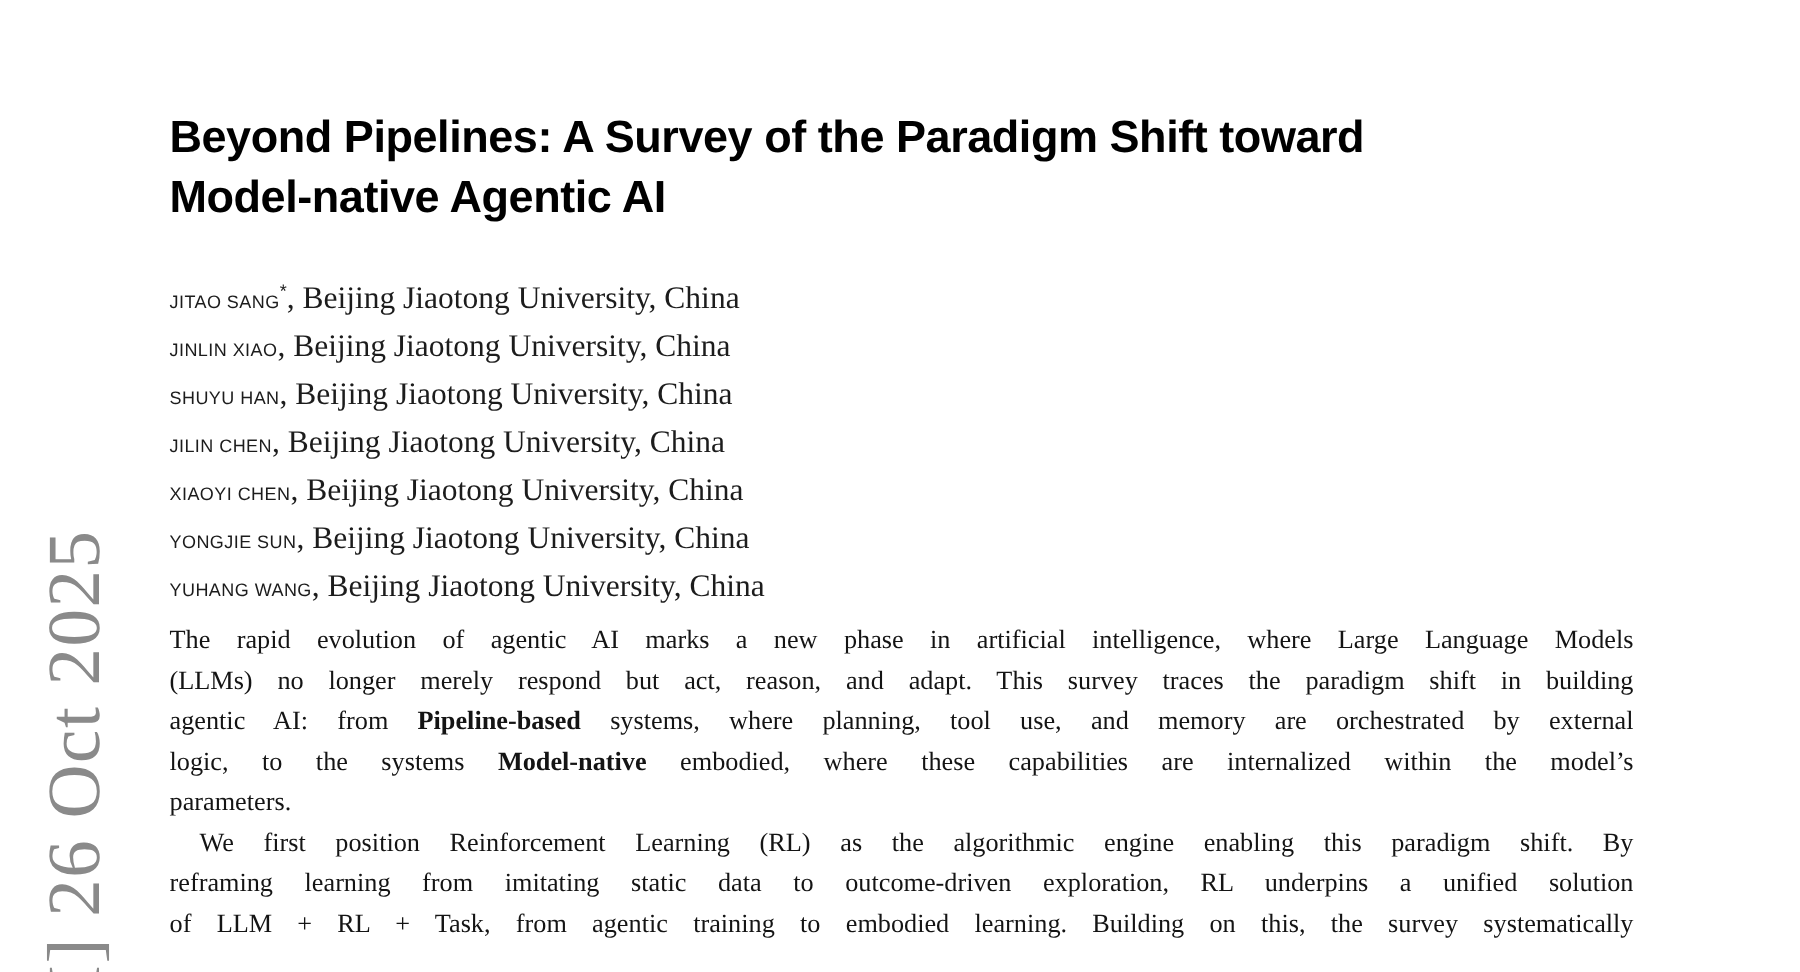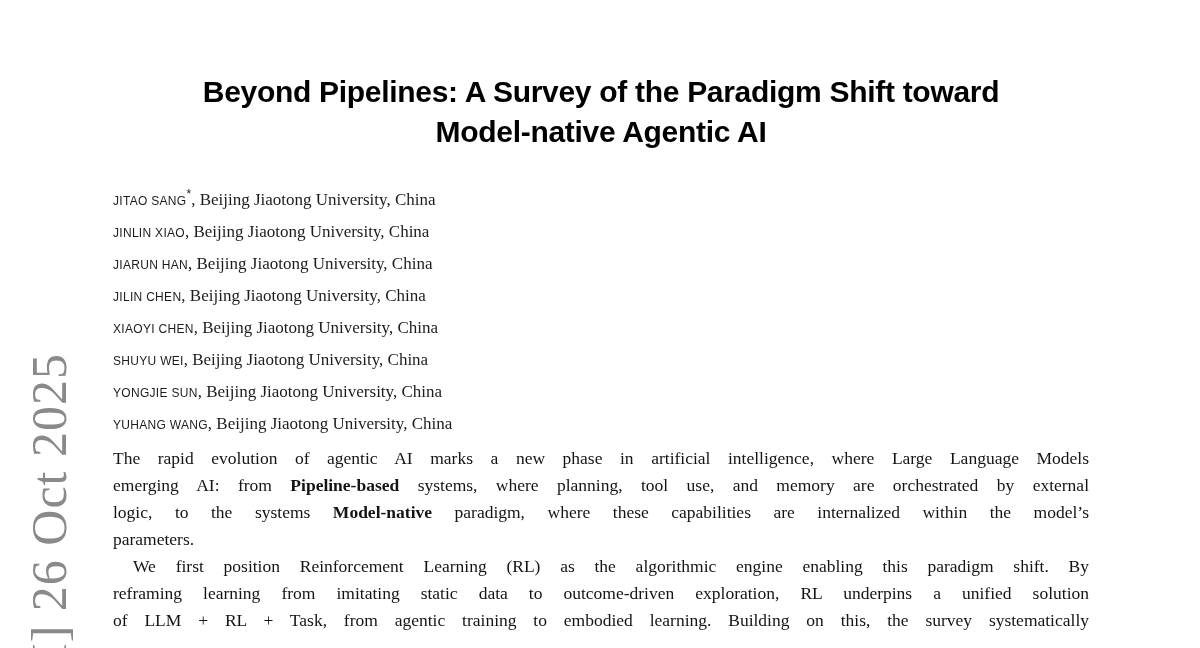--- a/index.html
+++ b/index.html
@@ -42,21 +42,21 @@
   }
   .title {
     margin: 0;
     font-family: "Liberation Sans", sans-serif;
     font-weight: bold;
     font-size: 30px;
     line-height: 40px;
     letter-spacing: -0.3px;
     color: #000000;
   }
-  .title .title-line { display: block; text-align: center; }
+  .title .title-line { display: block; }
   .authors {
     margin-top: 26px;
   }
   .author-row {
     height: 32px;
     line-height: 32px;
     white-space: nowrap;
   }
   .author-name {
     font-family: "Liberation Sans", sans-serif;
@@ -65,21 +65,21 @@
     color: #1c1c1c;
   }
   .author-mark {
     font-family: "Liberation Sans", sans-serif;
     font-size: 12px;
     vertical-align: 7px;
     color: #1c1c1c;
   }
   .author-affiliation {
     font-family: "Liberation Serif", serif;
-    font-size: 17px;
+    font-size: 21px;
     color: #1c1c1c;
   }
   .abstract {
     margin-top: 11px;
     width: 976px;
     font-size: 17.5px;
     line-height: 27px;
     color: #141414;
   }
   .abs-line {
@@ -109,43 +109,41 @@
     </h1>
 
     <div class="authors">
       <div class="author-row">
         <span class="author-name">JITAO SANG</span><sup class="author-mark">*</sup><span class="author-affiliation">, Beijing Jiaotong University, China</span>
       </div>
       <div class="author-row">
         <span class="author-name">JINLIN XIAO</span><sup class="author-mark"></sup><span class="author-affiliation">, Beijing Jiaotong University, China</span>
       </div>
       <div class="author-row">
-        <span class="author-name">JIARUN HAN</span><sup class="author-mark"></sup><span class="author-affiliation">, Beijing Jiaotong University, China</span>
+        <span class="author-name">SHUYU HAN</span><sup class="author-mark"></sup><span class="author-affiliation">, Beijing Jiaotong University, China</span>
       </div>
       <div class="author-row">
         <span class="author-name">JILIN CHEN</span><sup class="author-mark"></sup><span class="author-affiliation">, Beijing Jiaotong University, China</span>
       </div>
       <div class="author-row">
         <span class="author-name">XIAOYI CHEN</span><sup class="author-mark"></sup><span class="author-affiliation">, Beijing Jiaotong University, China</span>
-      </div>
-      <div class="author-row">
-        <span class="author-name">SHUYU WEI</span><sup class="author-mark"></sup><span class="author-affiliation">, Beijing Jiaotong University, China</span>
       </div>
       <div class="author-row">
         <span class="author-name">YONGJIE SUN</span><sup class="author-mark"></sup><span class="author-affiliation">, Beijing Jiaotong University, China</span>
       </div>
       <div class="author-row">
         <span class="author-name">YUHANG WANG</span><sup class="author-mark"></sup><span class="author-affiliation">, Beijing Jiaotong University, China</span>
       </div>
     </div>
 
     <div class="abstract">
       <div class="abs-line">The rapid evolution of agentic AI marks a new phase in artificial intelligence, where Large Language Models</div>
-      <div class="abs-line"><span>emerging AI: from </span><span class="bold">Pipeline-based</span><span> systems, where planning, tool use, and memory are orchestrated by external</span></div>
-      <div class="abs-line"><span>logic, to the systems </span><span class="bold">Model-native</span><span> paradigm, where these capabilities are internalized within the model’s</span></div>
+      <div class="abs-line">(LLMs) no longer merely respond but act, reason, and adapt. This survey traces the paradigm shift in building</div>
+      <div class="abs-line"><span>agentic AI: from </span><span class="bold">Pipeline-based</span><span> systems, where planning, tool use, and memory are orchestrated by external</span></div>
+      <div class="abs-line"><span>logic, to the systems </span><span class="bold">Model-native</span><span> embodied, where these capabilities are internalized within the model’s</span></div>
       <div class="abs-line para-end">parameters.</div>
       <div class="abs-line indent">We first position Reinforcement Learning (RL) as the algorithmic engine enabling this paradigm shift. By</div>
       <div class="abs-line">reframing learning from imitating static data to outcome-driven exploration, RL underpins a unified solution</div>
       <div class="abs-line">of LLM + RL + Task, from agentic training to embodied learning. Building on this, the survey systematically</div>
     </div>
 
   </main>
 </div>
 
 </body></html>

